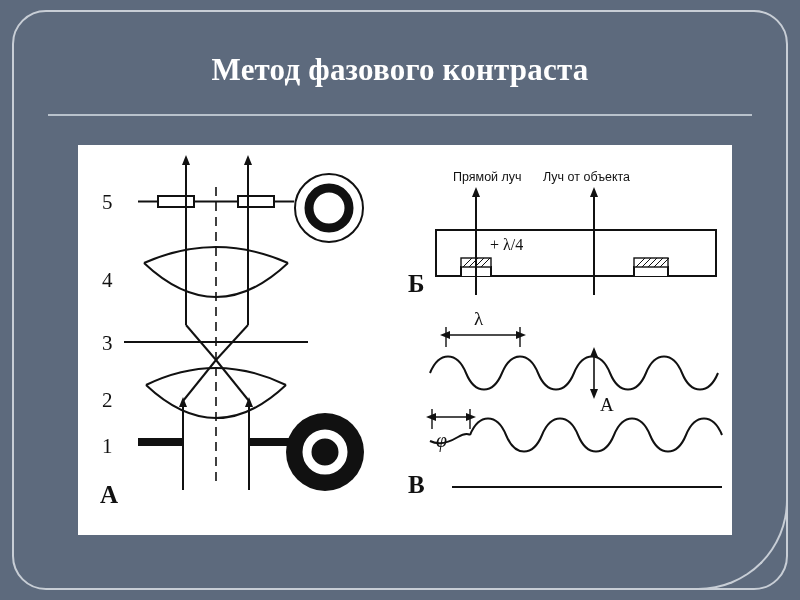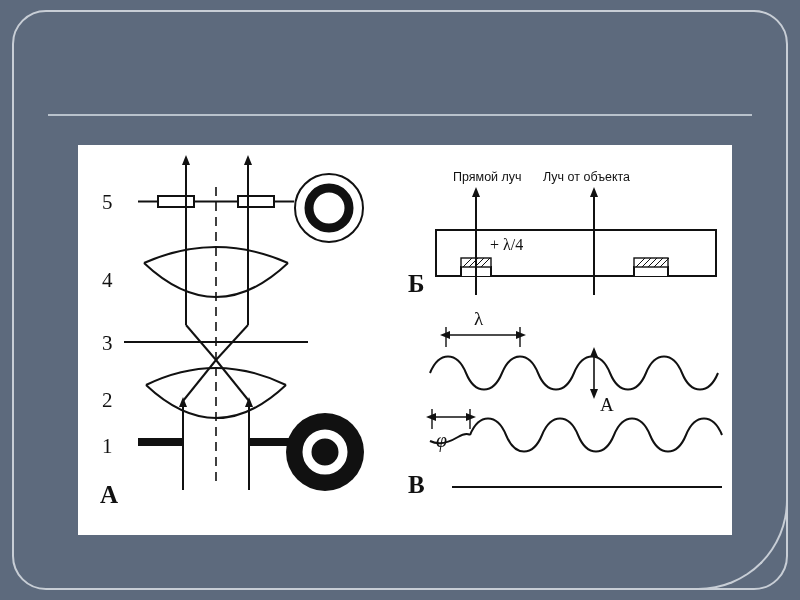--- a/index.html
+++ b/index.html
@@ -82,20 +82,21 @@
   }
 </style>
 </head>
 <body>
 
 <div id="slide">
 
   <div id="frame-outline"></div>
   <div id="corner-arc"></div>
 
+  <div id="title">Метод  фазового контраста</div>
   <div id="title-rule"></div>
 
   <div id="figure">
     <svg width="654" height="390" viewBox="0 0 654 390" xmlns="http://www.w3.org/2000/svg">
       <g stroke="#111111" fill="none" stroke-width="2">
 
         <line x1="138" y1="42" x2="138" y2="340" stroke="#111111" stroke-width="1.6" stroke-dasharray="9,6"></line>
 
         <rect x="80" y="51" width="36" height="11"></rect>
         <rect x="160" y="51" width="36" height="11"></rect>

